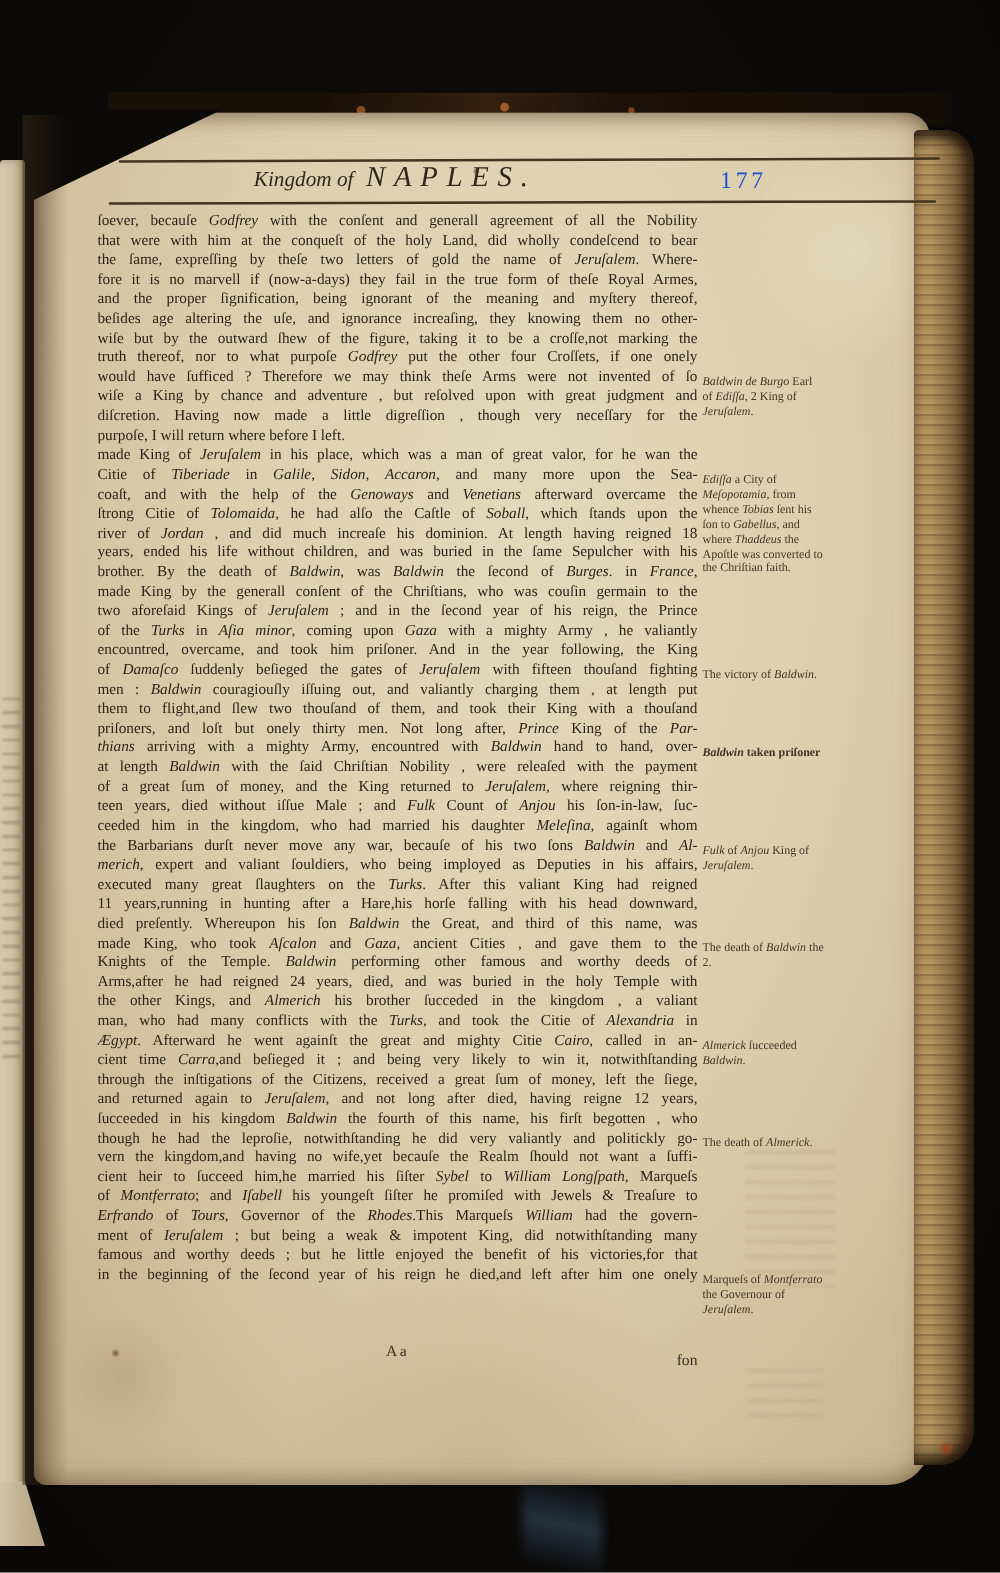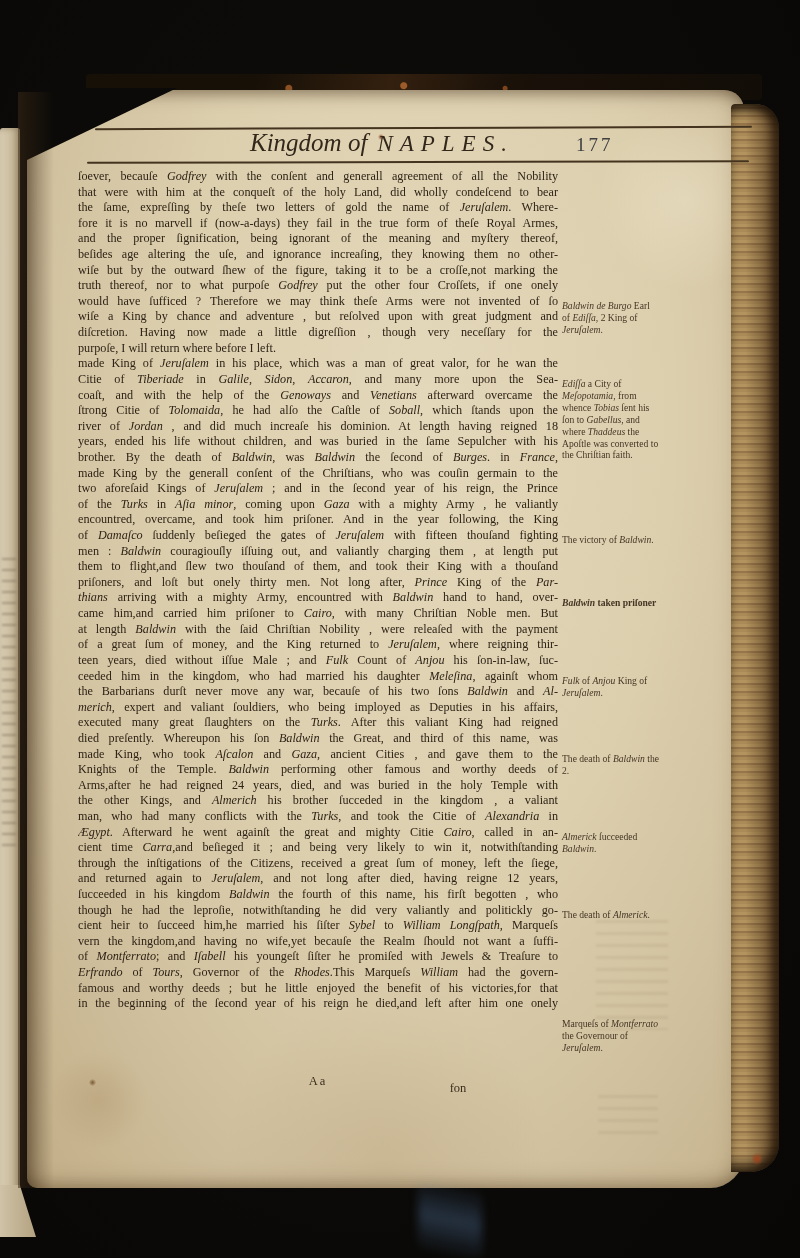--- a/index.html
+++ b/index.html
@@ -84,24 +84,24 @@
     background:linear-gradient(12deg, rgba(90,130,180,0) 8%, rgba(95,135,185,.32) 50%, rgba(90,130,180,0) 92%);
     filter:blur(4px);
   }
   
   .rule{position:absolute;background:#43331f;height:2px;border-radius:1px;}
   .rule.r1{left:95px;top:127px;width:657px;transform:rotate(-.2deg);}
   .rule.r2{left:87px;top:161px;width:662px;transform:rotate(-.15deg);}
   .title{
     position:absolute;left:203px;top:129px;color:#32271a;font-style:italic;white-space:nowrap;
   }
-  .title .script{font-size:25px;margin-left:47px;}
+  .title .script{font-size:17px;}
   .title .caps{font-size:23px;letter-spacing:7px;margin-left:10px;}
   .page-number{
-    position:absolute;left:576px;top:134px;font-size:19px;letter-spacing:3px;color:#404040;
+    position:absolute;left:576px;top:134px;font-size:19px;letter-spacing:3px;color:#1d4ed8;
   }
   .body-col{
     position:absolute;left:78px;top:169px;width:480px;
     font-size:12.2px;color:#2e2316;
   }
   .body-line{
     height:15.62px;line-height:15.62px;overflow:hidden;
     text-align:justify;text-align-last:justify;text-justify:inter-word;
   }
   .body-line.indent{text-indent:13px;}
@@ -109,21 +109,21 @@
   .margin-col{position:absolute;left:562px;top:169px;width:98px;}
   .margin-note{
     position:absolute;left:0;width:98px;
     font-size:9.6px;line-height:11.9px;color:#443524;
   }
   .signature{
     position:absolute;left:78px;top:1074px;width:480px;text-align:center;
     font-size:12.5px;letter-spacing:2px;color:#3a2d1d;
   }
   .catchword{
-    position:absolute;left:358px;top:1081px;width:200px;text-align:center;
+    position:absolute;left:358px;top:1081px;width:200px;text-align:right;
     font-size:12.5px;color:#3a2d1d;
   }
   i{font-style:italic;}
 </style>
 </head>
 <body>
 
 <div class="left-sliver">
   <div class="ghostlines"></div>
 </div>
@@ -169,44 +169,45 @@
     <div class="body-line">brother.  By the death of <i>Baldwin</i>, was <i>Baldwin</i> the ſecond of <i>Burges</i>. in <i>France</i>,</div>
     <div class="body-line">made King by the generall conſent of the Chriſtians, who was couſin germain to the</div>
     <div class="body-line">two aforeſaid Kings of <i>Jeruſalem</i> ; and in the ſecond year of his reign, the Prince</div>
     <div class="body-line">of the <i>Turks</i> in <i>Aſia minor</i>, coming upon <i>Gaza</i> with a mighty Army , he valiantly</div>
     <div class="body-line">encountred, overcame, and took him priſoner.  And in the year following, the King</div>
     <div class="body-line">of <i>Damaſco</i> ſuddenly beſieged the gates of <i>Jeruſalem</i> with fifteen thouſand fighting</div>
     <div class="body-line">men : <i>Baldwin</i> couragiouſly iſſuing out, and valiantly charging them , at length put</div>
     <div class="body-line">them to flight,and ſlew two thouſand of them, and took their King with a thouſand</div>
     <div class="body-line">priſoners, and loſt but onely thirty men.  Not long after, <i>Prince</i> King of the <i>Par-</i></div>
     <div class="body-line"><i>thians</i> arriving with a mighty Army, encountred with <i>Baldwin</i> hand to hand, over-</div>
-    <div class="body-line">came him,and carried him priſoner to <i>Cairo</i>, with many Chriſtian Noble men.  But</div>
     <div class="body-line">at length <i>Baldwin</i> with the ſaid Chriſtian Nobility , were releaſed with the payment</div>
     <div class="body-line">of a great ſum of money, and the King returned to <i>Jeruſalem</i>, where reigning thir-</div>
     <div class="body-line">teen years, died without iſſue Male ; and <i>Fulk</i> Count of <i>Anjou</i> his ſon-in-law, ſuc-</div>
     <div class="body-line">ceeded him in the kingdom, who had married his daughter <i>Meleſina</i>, againſt whom</div>
     <div class="body-line">the Barbarians durſt never move any war, becauſe of his two ſons <i>Baldwin</i> and <i>Al-</i></div>
     <div class="body-line"><i>merich</i>, expert and valiant ſouldiers, who being imployed as Deputies in his affairs,</div>
     <div class="body-line">executed many great ſlaughters on the <i>Turks</i>.  After this valiant King had reigned</div>
+    <div class="body-line">11 years,running in hunting after a Hare,his horſe falling with his head downward,</div>
     <div class="body-line">died preſently.  Whereupon his ſon <i>Baldwin</i> the Great, and third of this name, was</div>
     <div class="body-line">made King, who took <i>Aſcalon</i> and <i>Gaza</i>, ancient Cities , and gave them to the</div>
     <div class="body-line">Knights of the Temple.  <i>Baldwin</i> performing other famous and worthy deeds of</div>
     <div class="body-line">Arms,after he had reigned 24 years, died, and was buried in the holy Temple with</div>
     <div class="body-line">the other Kings, and <i>Almerich</i> his brother ſucceded in the kingdom , a valiant</div>
     <div class="body-line">man, who had many conflicts with the <i>Turks</i>, and took the Citie of <i>Alexandria</i> in</div>
     <div class="body-line"><i>Ægypt</i>.  Afterward he went againſt the great and mighty Citie <i>Cairo</i>, called in an-</div>
     <div class="body-line">cient time <i>Carra</i>,and beſieged it ; and being very likely to win it, notwithſtanding</div>
     <div class="body-line">through the inſtigations of the Citizens, received a great ſum of money, left the ſiege,</div>
     <div class="body-line">and returned again to <i>Jeruſalem</i>, and not long after died, having reigne 12 years,</div>
     <div class="body-line">ſucceeded in his kingdom <i>Baldwin</i> the fourth of this name, his firſt begotten , who</div>
     <div class="body-line">though he had the leproſie, notwithſtanding he did very valiantly and politickly go-</div>
+    <div class="body-line">vern the kingdom,and having no wife,yet becauſe the Realm ſhould not want a ſuffi-</div>
     <div class="body-line">cient heir to ſucceed him,he married his ſiſter <i>Sybel</i> to <i>William Longſpath</i>, Marqueſs</div>
-    <div class="body-line">vern the kingdom,and having no wife,yet becauſe the Realm ſhould not want a ſuffi-</div>
     <div class="body-line">of <i>Montferrato</i>; and <i>Iſabell</i> his youngeſt ſiſter he promiſed with Jewels &amp; Treaſure to</div>
     <div class="body-line"><i>Erfrando</i> of <i>Tours</i>,  Governor of the <i>Rhodes</i>.This Marqueſs <i>William</i> had the govern-</div>
+    <div class="body-line">ment of <i>Ieruſalem</i> ;  but being a weak &amp; impotent King, did notwithſtanding many</div>
     <div class="body-line">famous and worthy deeds ;  but he little enjoyed the benefit of his victories,for that</div>
     <div class="body-line">in the beginning of the ſecond year of his reign he died,and left after him one onely</div>
   </div>
 <div class="margin-col" id="margin-col">
     <div class="margin-note" style="top: 130.96px;"><i>Baldwin de Burgo</i> Earl of <i>Ediſſa</i>, 2 King of <i>Jeruſalem</i>.</div>
     <div class="margin-note" style="top: 209.06px;"><i>Ediſſa</i> a City of <i>Meſopotamia</i>, from whence <i>Tobias</i> ſent his ſon to <i>Gabellus</i>, and where <i>Thaddeus</i> the Apoſtle was converted to the Chriſtian faith.</div>
     <div class="margin-note" style="top: 365.26px;">The victory of <i>Baldwin</i>.</div>
     <div class="margin-note" style="top: 427.74px; font-weight: bold;"><i>Baldwin</i> taken priſoner</div>
     <div class="margin-note" style="top: 505.84px;"><i>Fulk</i> of <i>Anjou</i> King of <i>Jeruſalem</i>.</div>
     <div class="margin-note" style="top: 583.94px;">The death of <i>Baldwin</i> the 2.</div>

